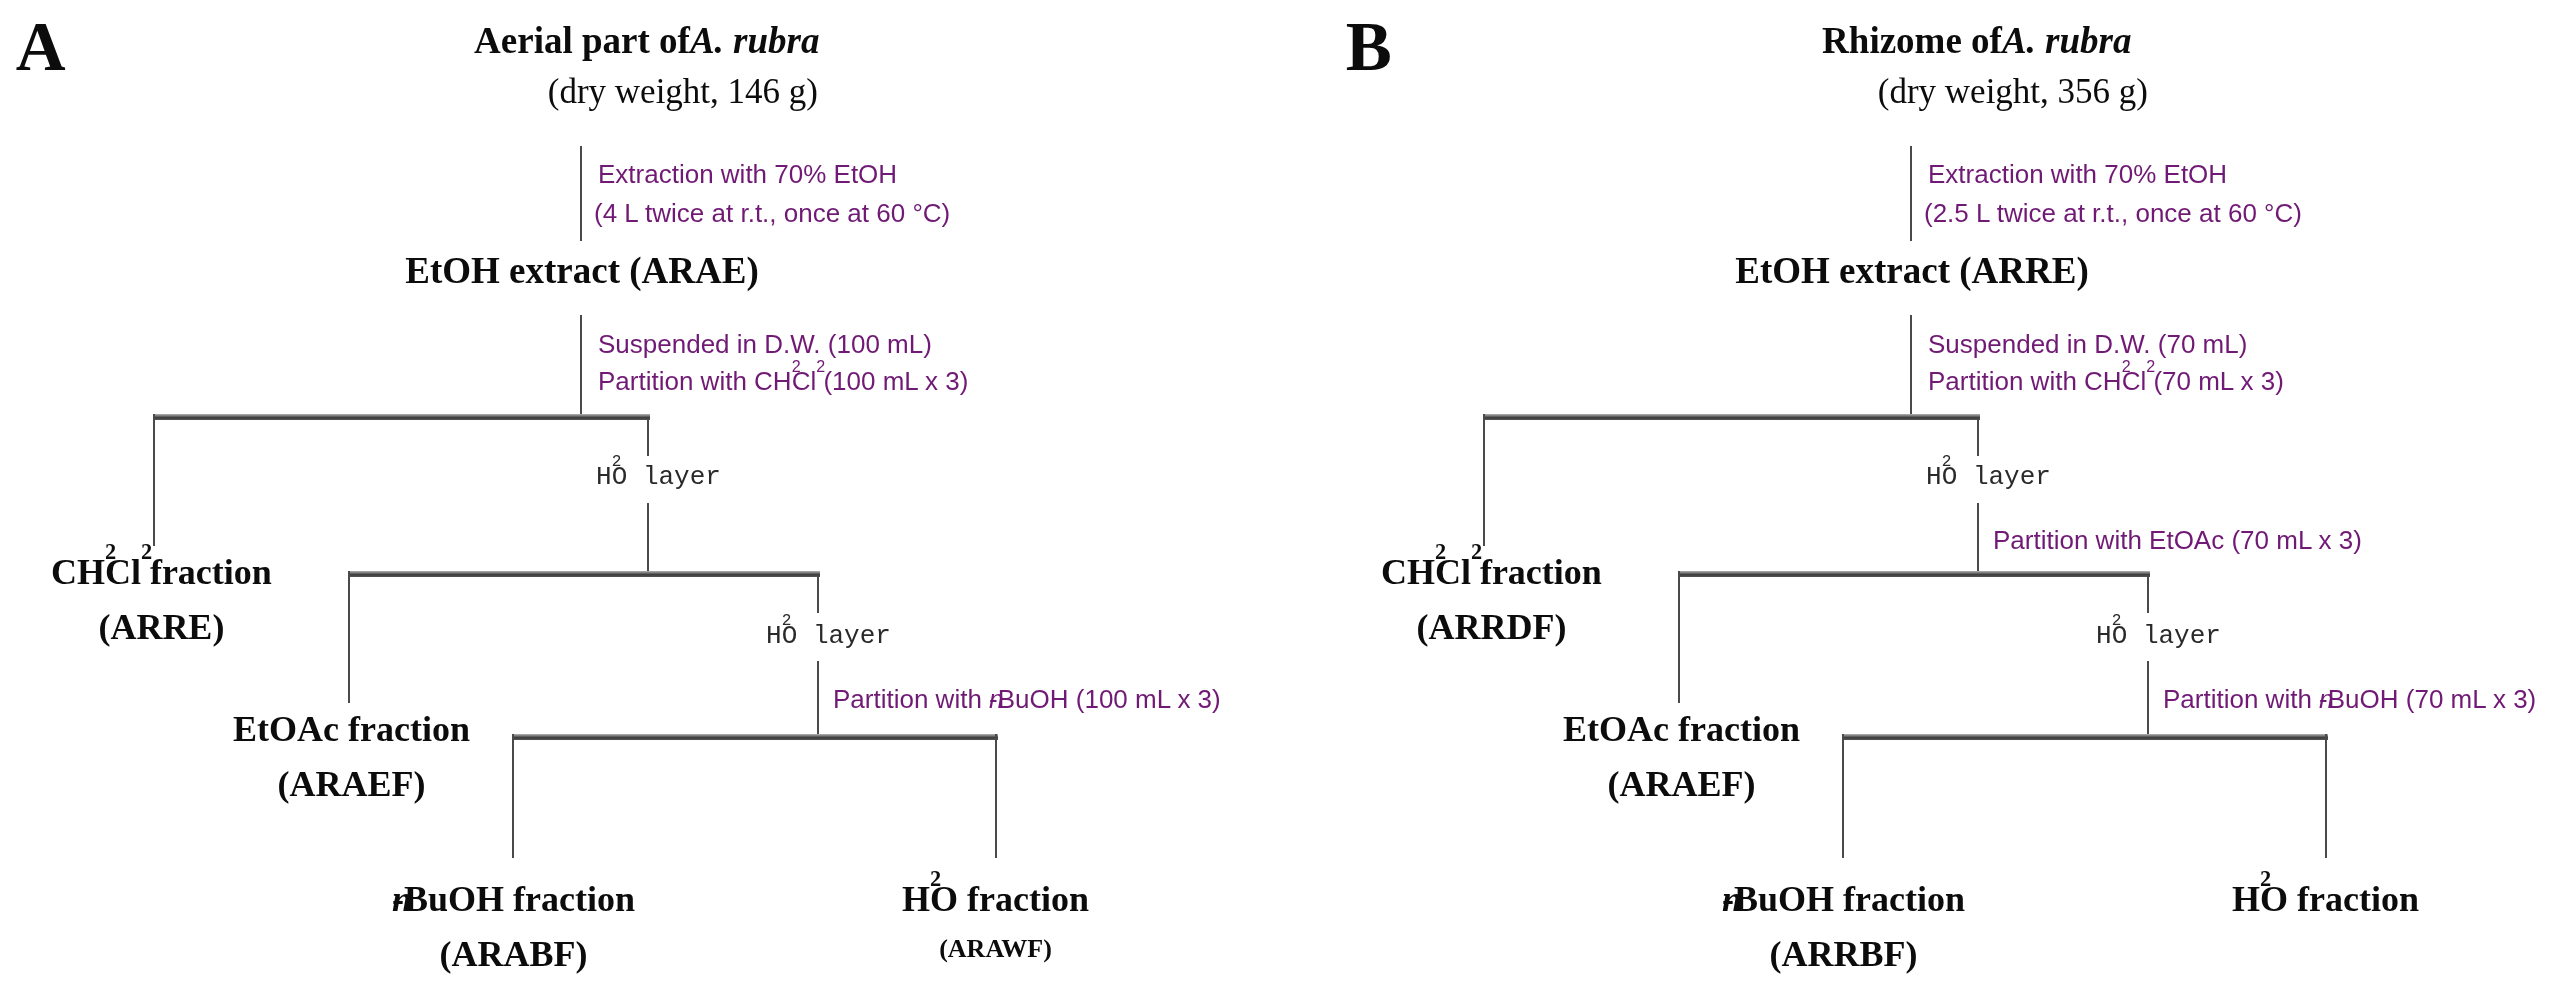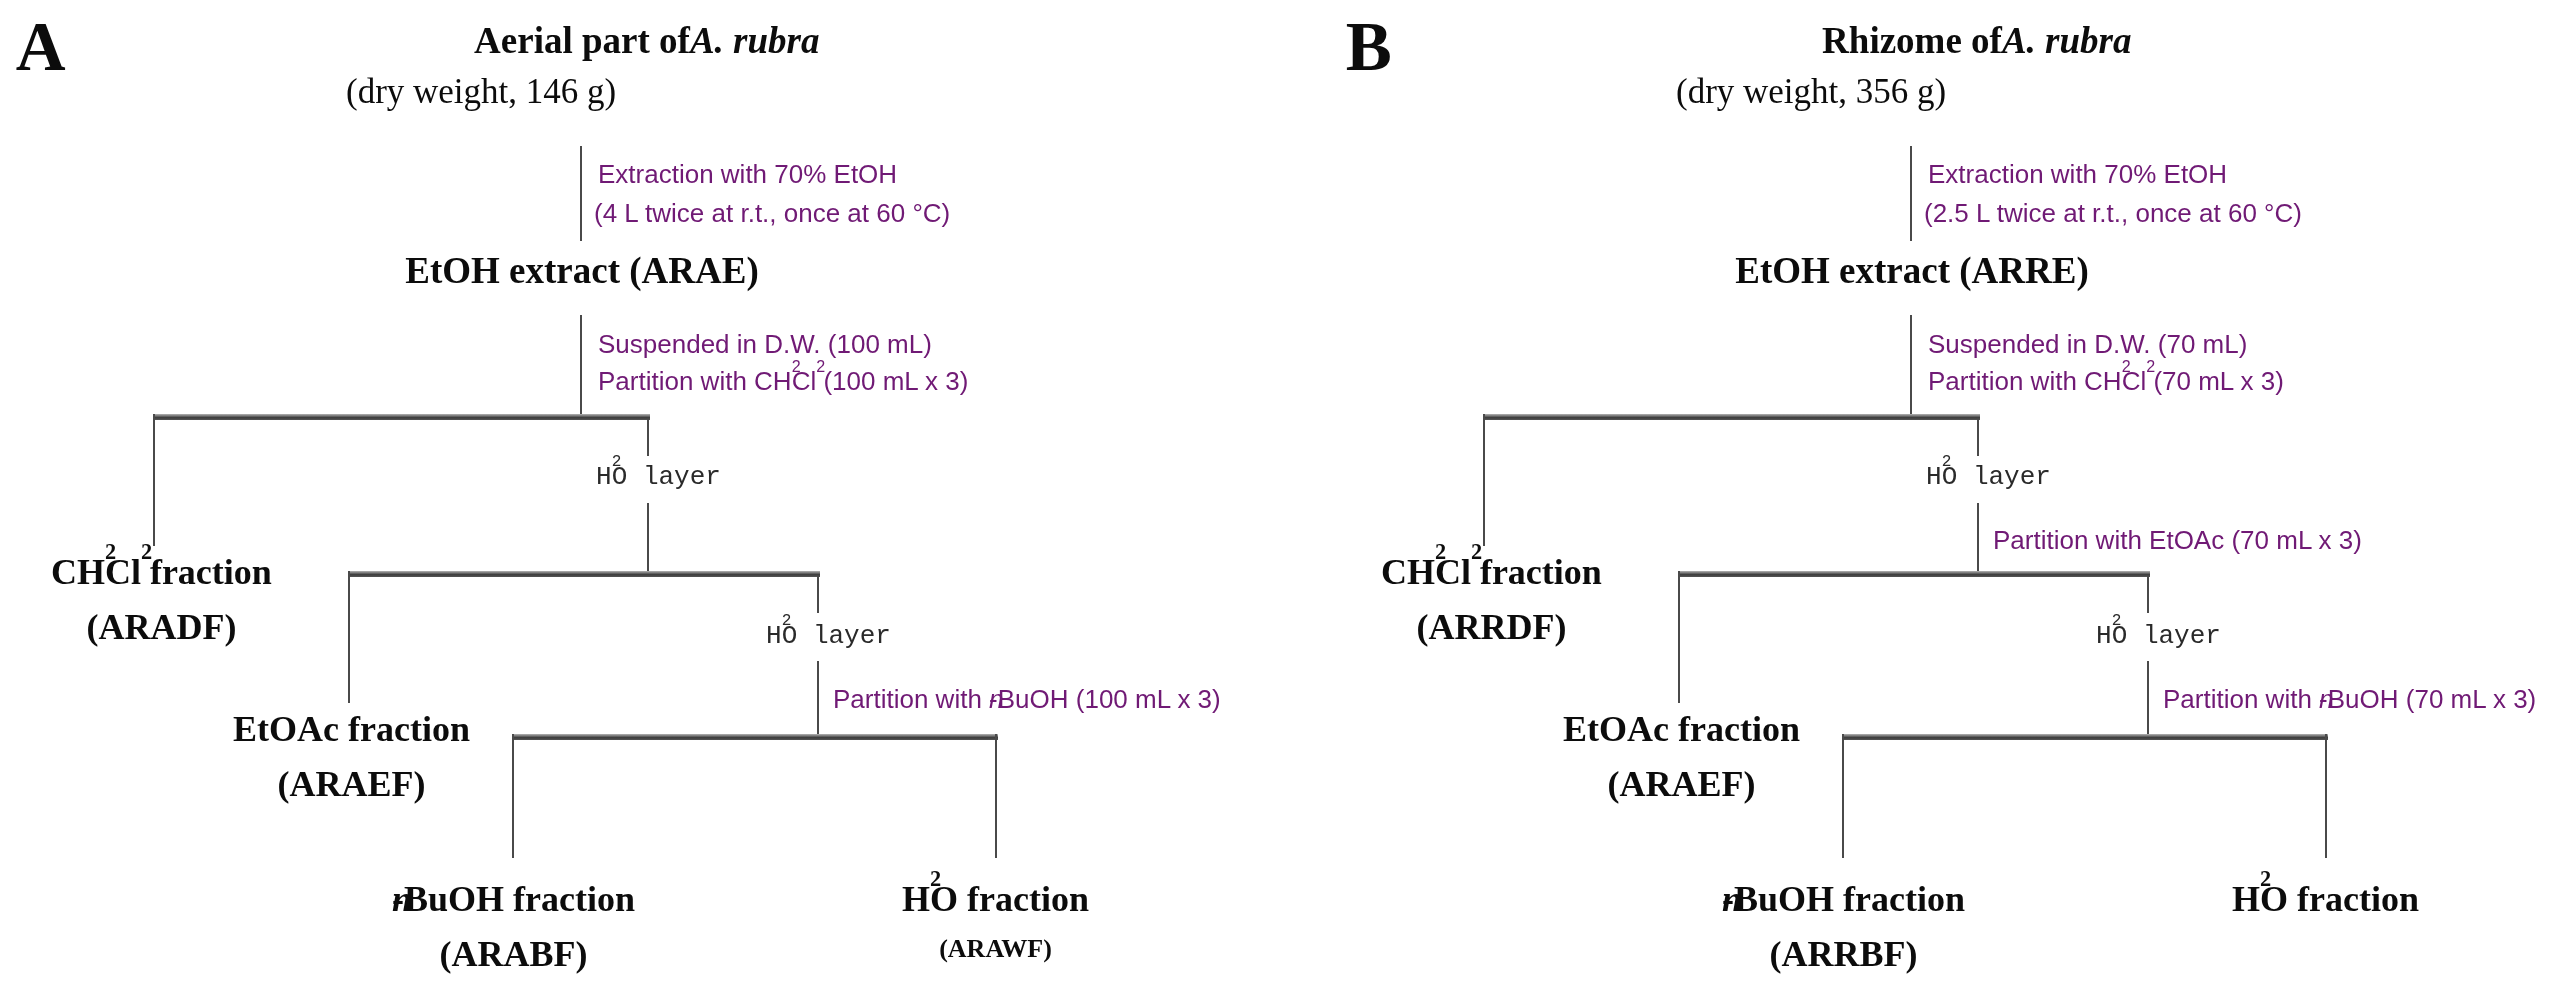--- a/index.html
+++ b/index.html
@@ -19,21 +19,21 @@
   .p-letter{
     left:15.7px;top:12.6px;width:94px;
     font-size:69px;font-weight:bold;line-height:1;
     font-family:"Liberation Serif", serif;
   }
   .node{
     font-weight:bold;font-size:37px;line-height:1.15;
     text-align:center;white-space:nowrap;
   }
   .p-title{left:346px;top:20.4px;width:472px;}
-  .p-dry{left:346px;top:72px;width:472px;font-size:35px;font-weight:normal;text-align:left;white-space:nowrap;}
+  .p-dry{left:346px;top:72px;width:472px;font-size:35px;font-weight:normal;text-align:right;white-space:nowrap;}
   .p-extract{left:346px;top:250px;width:472px;}
 
   .ann{
     font-family:"Liberation Sans", sans-serif;
     font-size:26px;line-height:1.2;color:#701a75;white-space:nowrap;
   }
   .h2o{
     font-family:Liberation Mono, monospace;
     font-size:26px;color:#2a2a2a;text-align:center;white-space:nowrap;
   }
@@ -94,21 +94,21 @@
 
     <div class="node p-extract">EtOH extract (ARAE)</div>
 
     <div class="vl vl2"></div>
     <div class="ann ann2a">Suspended in D.W. (100 mL)</div>
     <div class="ann ann2b">Partition with CH<sub>2</sub>Cl<sub>2</sub> (100 mL x 3)</div>
 
     <div class="hl b1h"></div>
     <div class="vl b1l"></div>
     <div class="node frac1a">CH<sub>2</sub>Cl<sub>2</sub> fraction</div>
-    <div class="node frac1b">(ARADF)</div>
+    <div class="node frac1b">(ARRE)</div>
     <div class="vl b1s"></div>
     <div class="h2o h2o1">H<sub>2</sub>O layer</div>
 
     <div class="vl vl3"></div>
 
     <div class="hl b2h"></div>
     <div class="vl b2l"></div>
     <div class="node frac2a">EtOAc fraction</div>
     <div class="node frac2b">(ARAEF)</div>
     <div class="vl b2s"></div>

